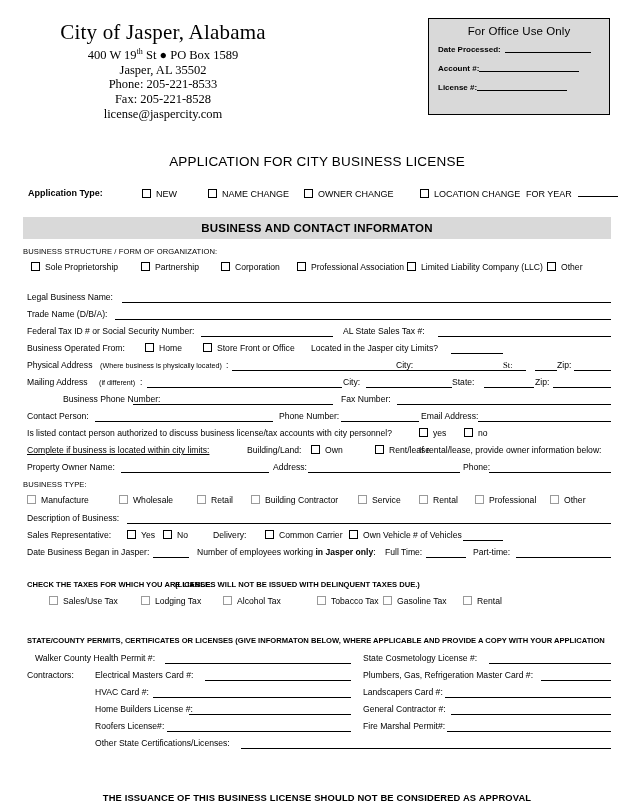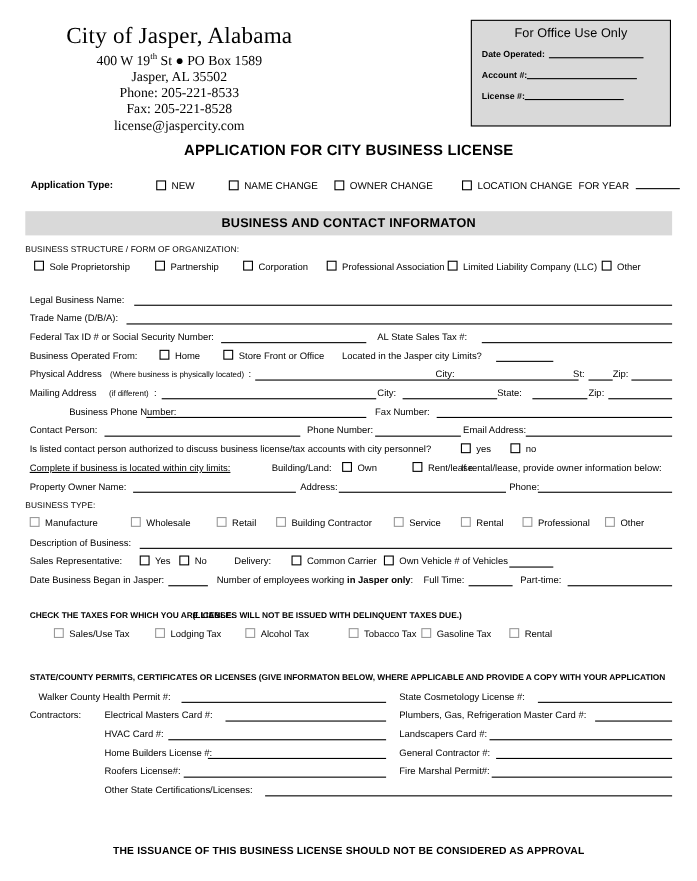--- a/index.html
+++ b/index.html
@@ -38,22 +38,22 @@
   }
   .office-row {
     font-size: 8px; font-weight: bold; margin-bottom: 10px; white-space: nowrap;
   }
   .office-row .ul-a { display:inline-block; border-bottom:1.3px solid #000; width:86px; vertical-align:-1px; margin-left:4px;}
   .office-row .ul-b { display:inline-block; border-bottom:1.3px solid #000; width:100px; vertical-align:-1px;}
   .office-row .ul-c { display:inline-block; border-bottom:1.3px solid #000; width:90px; vertical-align:-1px;}
 
   
   .app-title {
-    text-align:center; font-size:13.5px; font-weight:bold; letter-spacing:.2px;
-    margin-top: 7px;
+    text-align:center; font-size:13.5px; font-weight:normal; letter-spacing:.2px;
+    margin-top: 32px;
   }
 
   
   .apptype {
     position:relative; margin: 16px 0 0 0; height: 20px; font-size: 9px;
   }
   .apptype .lbl { position:absolute; left:28px; top:3px; font-weight:bold; font-size:9px; }
   .cbx {
     display:inline-block; width:9px; height:9px; border:1.4px solid #000;
     background:#fff; vertical-align:-1px; margin-right:5px;
@@ -100,21 +100,21 @@
       <div class="lh-line"><span>400 W 19</span><sup>th</sup><span> St ● PO Box 1589</span></div>
       <div class="lh-line">Jasper, AL 35502</div>
       <div class="lh-line">Phone: 205-221-8533</div>
       <div class="lh-line">Fax: 205-221-8528</div>
       <div class="lh-line">license@jaspercity.com</div>
     </div>
 
     <div class="office-box">
       <div class="office-title">For Office Use Only</div>
       <div class="office-row">
-        <span>Date Operated:</span><span class="ul-a"></span>
+        <span>Date Processed:</span><span class="ul-a"></span>
       </div>
       <div class="office-row">
         <span>Account #:</span><span class="ul-b"></span>
       </div>
       <div class="office-row">
         <span>License #:</span><span class="ul-c"></span>
       </div>
     </div>
   </div>
 
@@ -181,21 +181,21 @@
       <span class="line" style="left:428px; width:52px; top:13px;"></span>
     </div>
 
     <div class="row">
       <span class="cell" style="left:4px;">Physical Address</span>
       <span class="cell sm" style="left:77px; top:4px;">(Where business is physically located)</span>
       <span class="cell" style="left:203px;">:</span>
       <span class="line" style="left:209px; width:188px; top:13px;"></span>
       <span class="cell" style="left:373px;">City:</span>
       <span class="line" style="left:397px; width:106px; top:13px;"></span>
-      <span class="cell" style="left:498px;">St:</span>
+      <span class="cell" style="left:480px;font-family:Liberation Serif, serif;">St:</span>
       <span class="line" style="left:512px; width:22px; top:13px;"></span>
       <span class="cell" style="left:534px;">Zip:</span>
       <span class="line" style="left:551px; right:0; top:13px;"></span>
     </div>
 
     <div class="row">
       <span class="cell" style="left:4px;">Mailing Address</span>
       <span class="cell sm" style="left:76px; top:4px;">(if different)</span>
       <span class="cell" style="left:117px;">:</span>
       <span class="line" style="left:124px; width:195px; top:13px;"></span>

